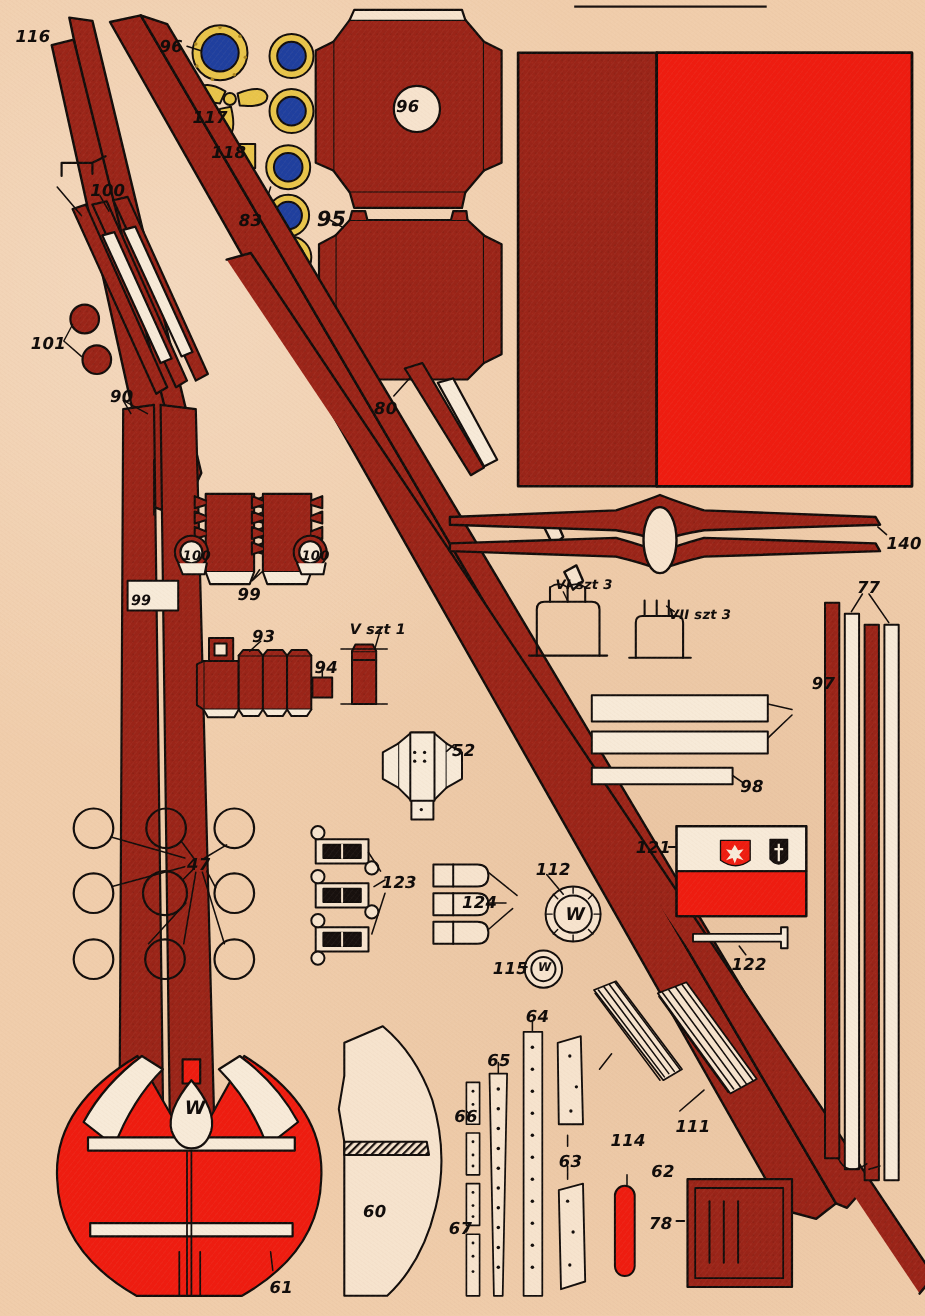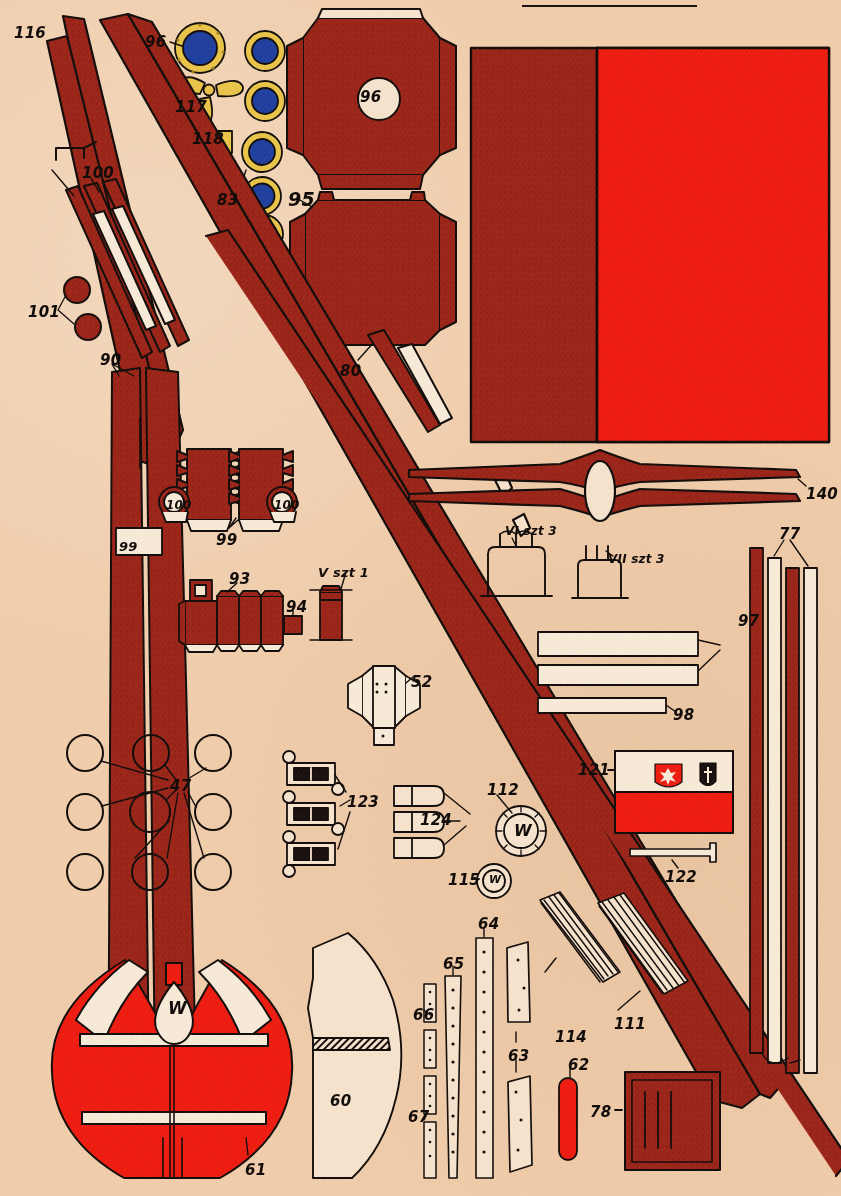--- a/index.html
+++ b/index.html
@@ -545,21 +545,21 @@
       <div class="lbl" style="left: 170px; top: 779px; font-size: 15px;">47</div>
       <div class="lbl" style="left: 347px; top: 795px; font-size: 15px;">123</div>
       <div class="lbl" style="left: 420px; top: 813px; font-size: 15px;">124</div>
       <div class="lbl" style="left: 487px; top: 783px; font-size: 15px;">112</div>
       <div class="lbl" style="left: 448px; top: 873px; font-size: 15px;">115</div>
       <div class="lbl" style="left: 478px; top: 917px; font-size: 15px;">64</div>
       <div class="lbl" style="left: 443px; top: 957px; font-size: 15px;">65</div>
       <div class="lbl" style="left: 413px; top: 1008px; font-size: 15px;">66</div>
       <div class="lbl" style="left: 408px; top: 1110px; font-size: 15px;">67</div>
       <div class="lbl" style="left: 508px; top: 1049px; font-size: 15px;">63</div>
-      <div class="lbl" style="left: 568px; top: 1058px; font-size: 15px;">62</div>
+      <div class="lbl" style="left: 592px; top: 1058px; font-size: 15px;">62</div>
       <div class="lbl" style="left: 590px; top: 1105px; font-size: 15px;">78</div>
       <div class="lbl" style="left: 555px; top: 984px; font-size: 15px; margin-top: 46px;">114</div>
       <div class="lbl" style="left: 614px; top: 1017px; font-size: 15px;">111</div>
       <div class="lbl" style="left: 820px; top: 1061px; font-size: 15px; margin-left: 30px;">76</div>
       <div class="lbl" style="left: 330px; top: 1094px; font-size: 15px;">60</div>
       <div class="lbl" style="left: 245px; top: 1163px; font-size: 15px;">61</div>
       <div class="lbl" style="left: 318px; top: 566px; font-size: 13px;">V szt 1</div>
       <div class="lbl" style="left: 505px; top: 525px; font-size: 12px;">VI szt 3</div>
       <div class="lbl" style="left: 608px; top: 553px; font-size: 12px;">VII szt 3</div>
     </div>

